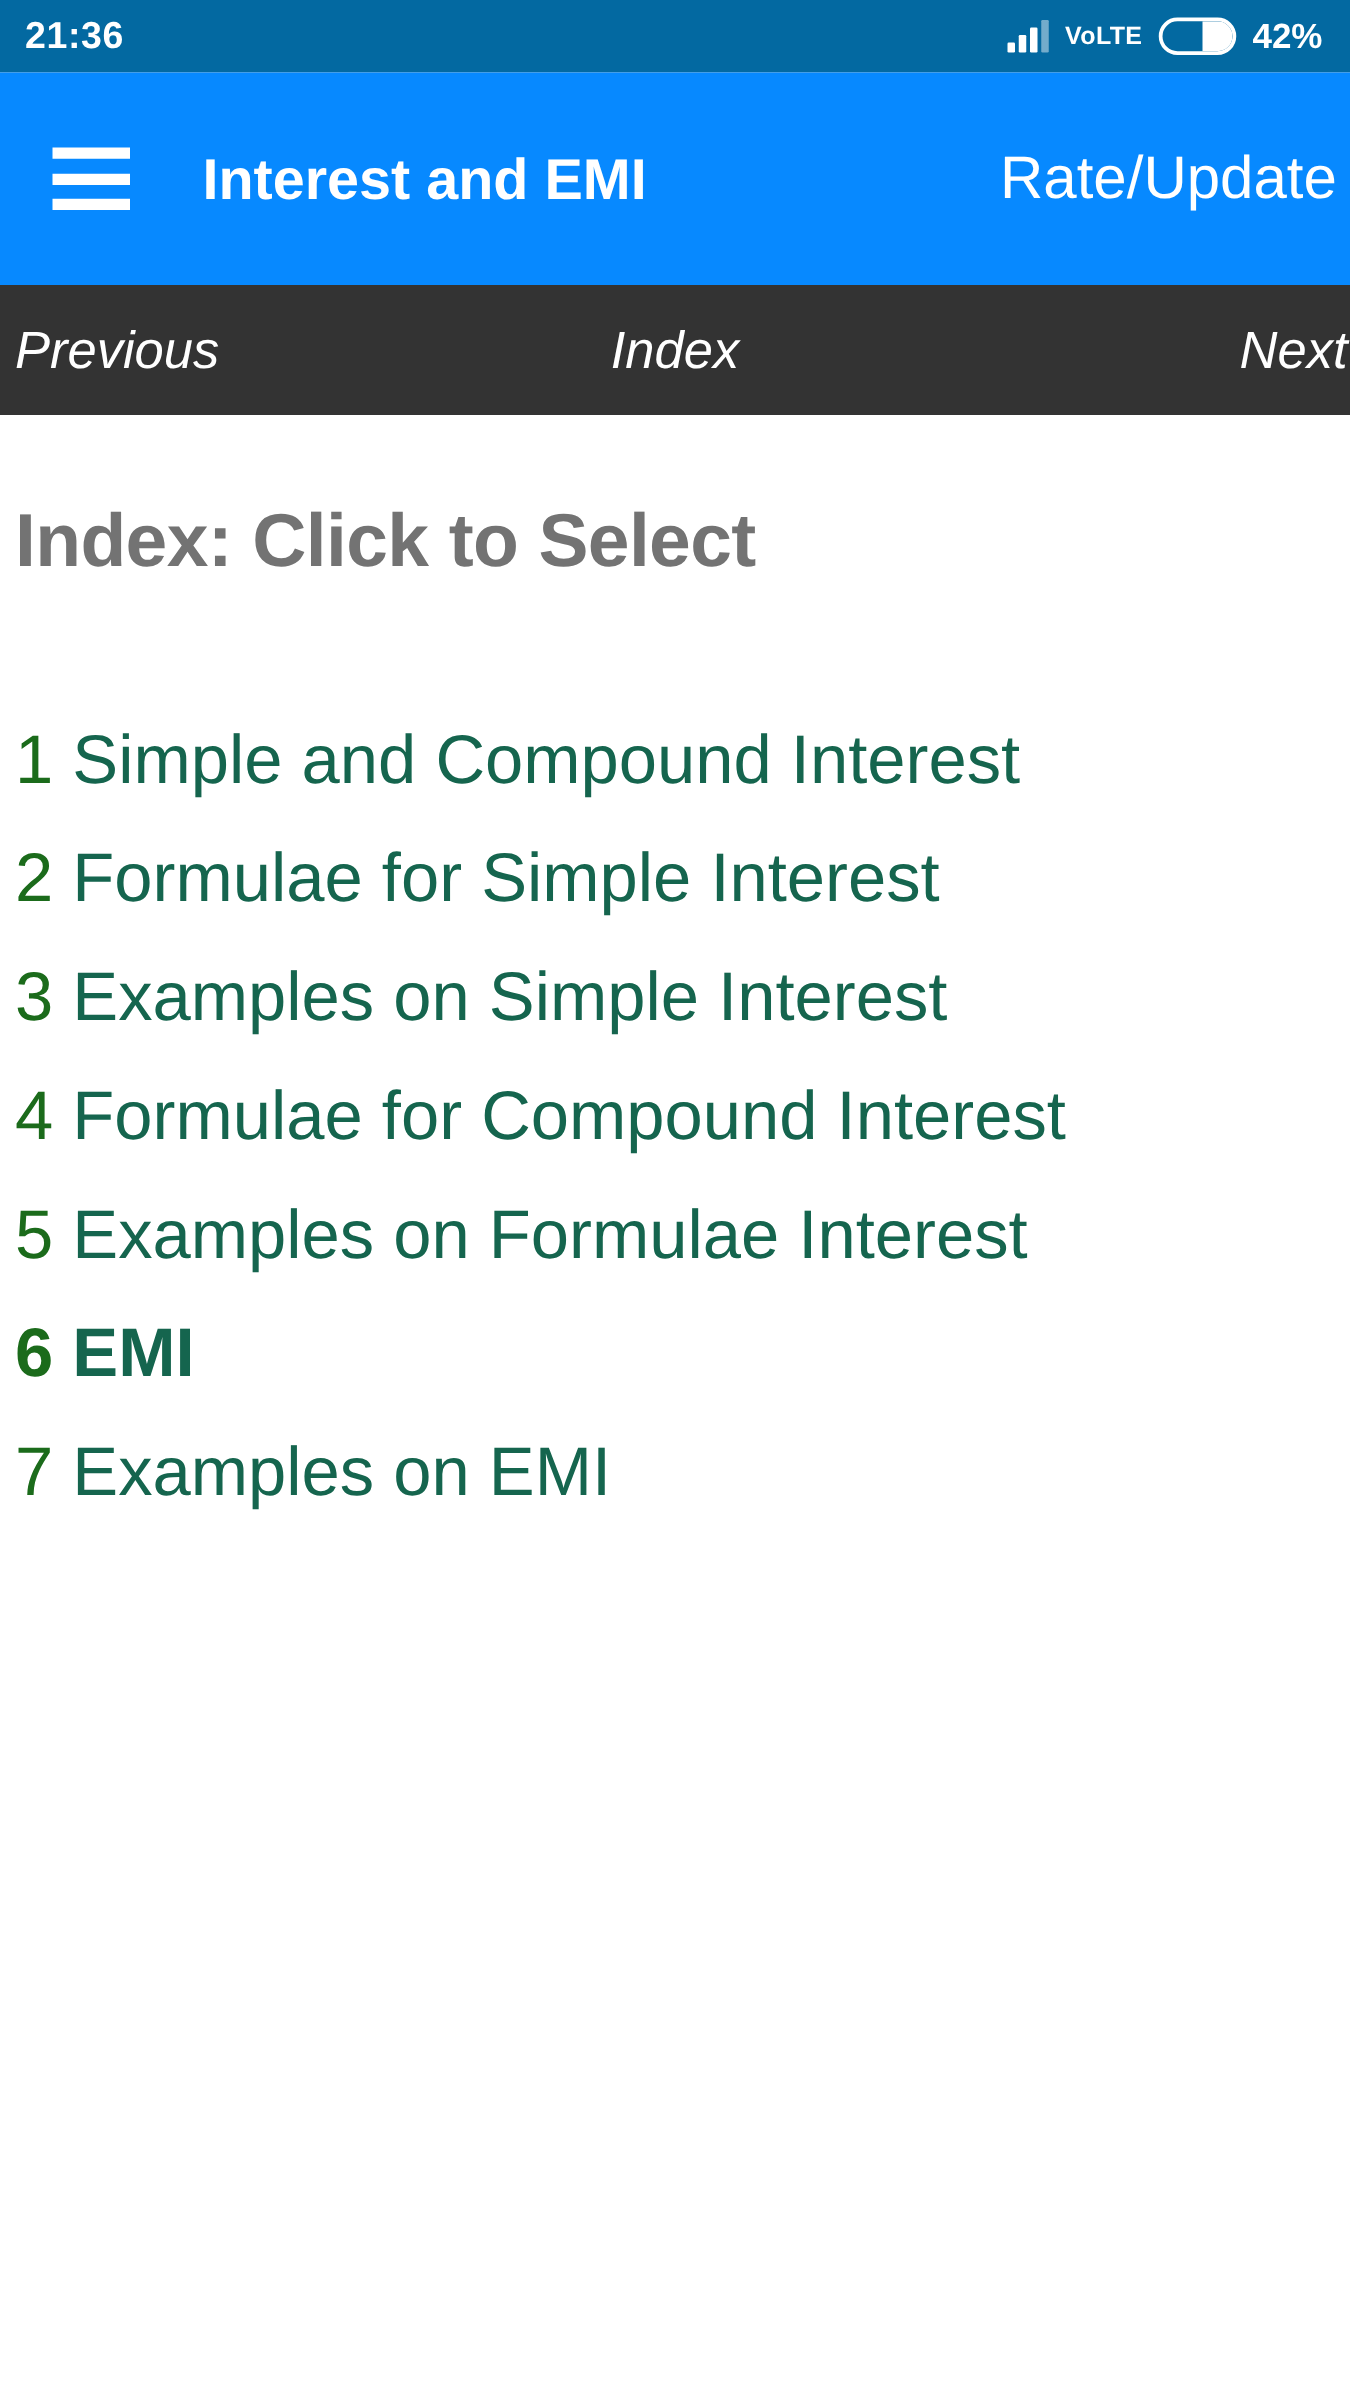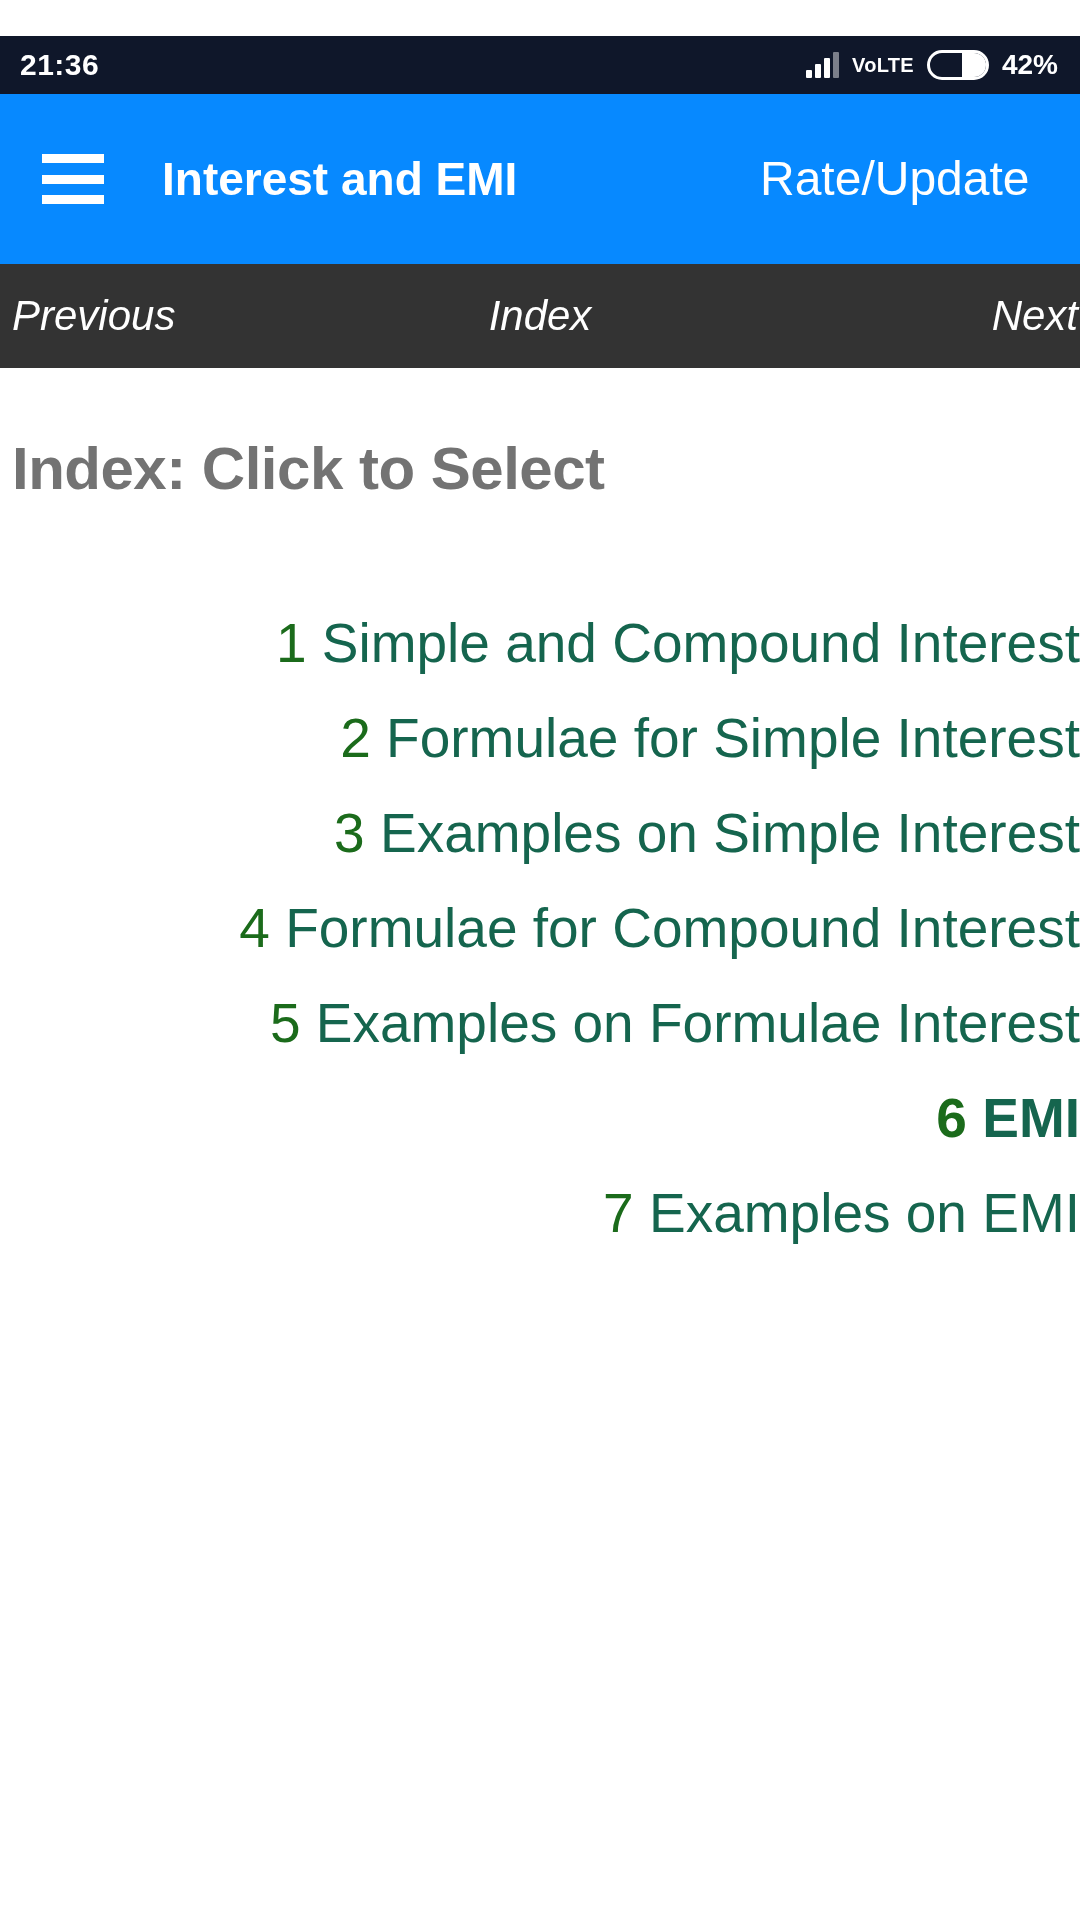--- a/index.html
+++ b/index.html
@@ -130,21 +130,21 @@
     margin-left: 58px;
     color: #ffffff;
     font-size: 46px;
     font-weight: bold;
     line-height: 1;
     white-space: nowrap;
   }
 
   .app-action {
     position: absolute;
-    left: 760px;
+    left: 800px;
     top: 50%;
     transform: translateY(-50%);
     color: #ffffff;
     font-size: 48px;
     line-height: 1;
     white-space: nowrap;
     cursor: pointer;
   }
 
   
@@ -203,38 +203,37 @@
     margin-top: 96px;
     list-style: none;
   }
 
   .index-item {
     font-size: 55px;
     line-height: 95px;
     color: #15654e;
     white-space: nowrap;
     cursor: pointer;
-    text-align: right;
   }
 
   .index-item.wrapping {
     white-space: normal;
     padding-right: 420px;
   }
 
   .index-num {
     color: #1b6b1b;
   }
 </style>
 </head>
 <body>
 
 <div class="phone">
 
-  <div class="status-bar" style="background: #0f172a; margin-top: 36px;">
+  <div class="status-bar" style="background: #0369a1;">
     <div class="status-clock">21:36</div>
     <div class="status-right">
       <span class="signal-icon">
         <i></i>
           <i></i>
           <i></i>
           <i></i>
       </span>
       <span class="volte-label">VoLTE</span>
       <span class="battery-icon">

